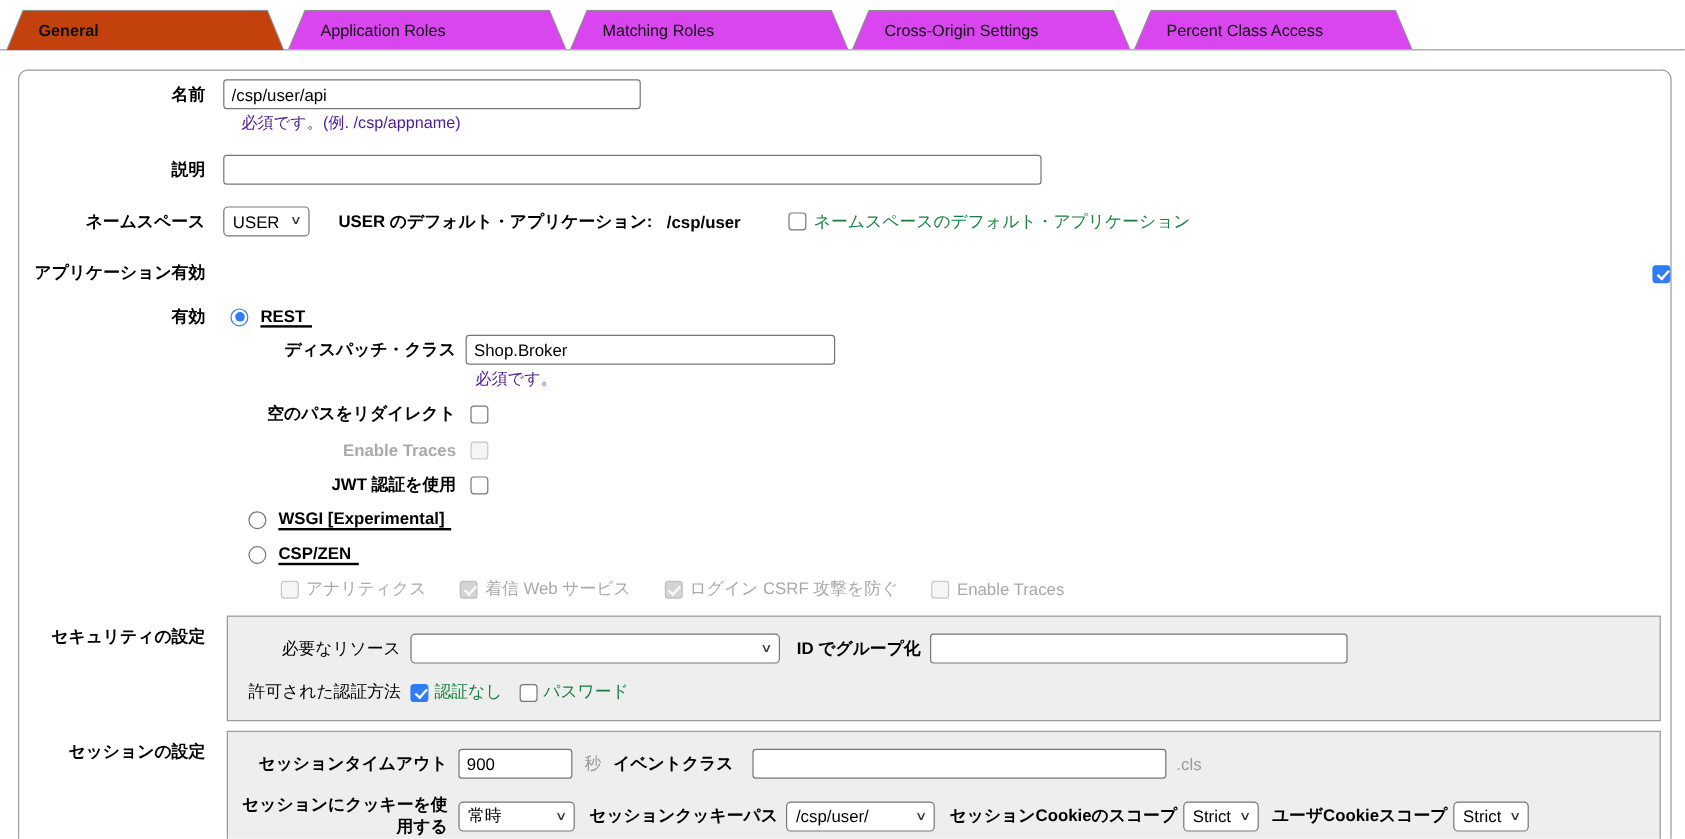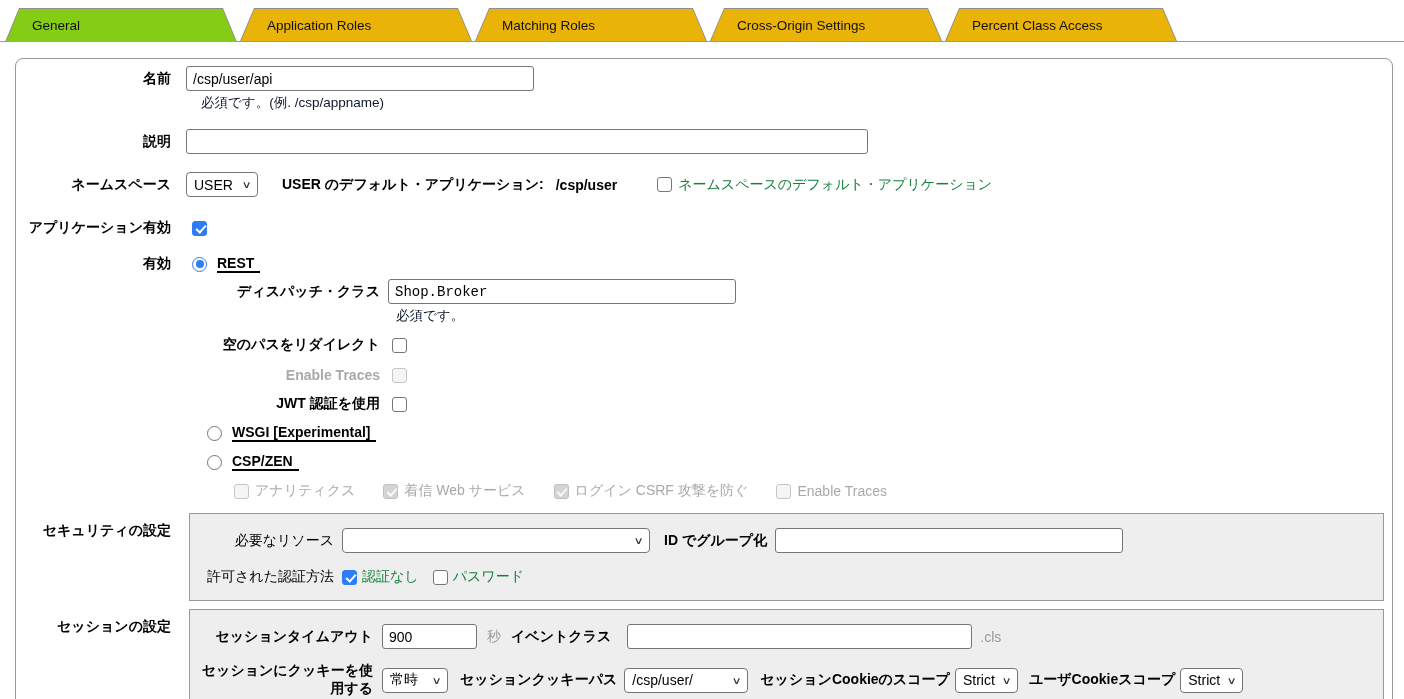--- a/index.html
+++ b/index.html
@@ -3,35 +3,35 @@
 <meta charset="utf-8">
 <style>
   * { box-sizing: border-box; margin: 0; padding: 0; }
   html, body { width: 1404px; height: 699px; overflow: hidden; background: #fff;
     font-family: "Liberation Sans", "DejaVu Sans", sans-serif; font-size: 14px; color: #000; }
 
   
   .tabbar { display: flex; gap: 3px; padding: 8px 0 0 5px; border-bottom: 1px solid #9b9b9b; position: relative; }
   .tab { position: relative; width: 232px; height: 33px; background: #8f8f8f; flex: 0 0 auto;
     clip-path: polygon(14px 0, calc(100% - 14px) 0, 100% 100%, 0 100%); cursor: pointer; }
-  .tab-inner { position: absolute; left: 1px; right: 1px; top: 1px; bottom: 0; background: #eab308;
+  .tab-inner { position: absolute; left: 1px; right: 1px; top: 1px; bottom: 0; background: #d946ef;
     clip-path: polygon(13.5px 0, calc(100% - 13.5px) 0, 100% 100%, 0 100%);
     display: flex; align-items: center; padding-left: 26px; font-size: 13.5px; color: #111; }
   .tab.active { height: 34px; margin-bottom: -1px; z-index: 2; }
-  .tab.active .tab-inner { background: #84cc16; }
+  .tab.active .tab-inner { background: #c2410c; font-weight: bold; }
 
   
   .formbox { margin: 16px 11px 0 15px; border: 1px solid #999; border-radius: 8px;
     height: 680px; padding-top: 7px; background: #fff; }
 
   .f-row { display: flex; align-items: center; min-height: 22px; }
   .lbl { width: 170px; padding-right: 15px; flex: 0 0 auto; text-align: right; font-weight: 700; }
   .lblw { width: 372px; padding-right: 8px; flex: 0 0 auto; text-align: right; font-weight: 700; }
   .lblw.gray { color: #a9a9a9; }
-  .hint { color: #0f172a; font-size: 13.5px; }
+  .hint { color: #4c1d95; font-size: 13.5px; }
   .graytxt { color: #999; }
   .cbl { color: #15803d; }
   .disl { color: #a9a9a9; }
 
   input.txt { height: 25px; border: 1px solid #767676; border-radius: 3px; padding: 0 6px;
     font-family: inherit; font-size: 14px; color: #000; background: #fff; }
 
   .sel { height: 25px; border: 1px solid #767676; border-radius: 4px; background: #fff;
     display: flex; align-items: center; justify-content: space-between; padding: 0 7px; cursor: default; }
   .sel .chev { font-size: 10px; color: #333; transform: scaleX(1.4); margin-left: 6px; }
@@ -53,21 +53,21 @@
 
   .radio-label { font-weight: 700; border-bottom: 2px solid #000; padding-right: 6px; margin-left: 10px; }
 
   .secbox { background: #eee; border: 1px solid #999; width: 1195px; margin-left: 3px;
     padding: 14px 0 12px 0; display: flex; flex-direction: column; gap: 13px; }
   .seclbl { width: 152px; padding-right: 8px; flex: 0 0 auto; text-align: right; font-weight: 400; }
   .seslbl { width: 192px; padding-right: 9px; flex: 0 0 auto; text-align: right; font-weight: 700; }
   .b { font-weight: 700; }
 
   .mb16 { margin-bottom: 16px; } .mb18 { margin-bottom: 18px; } .mb20 { margin-bottom: 20px; }
-  .mb14 { margin-bottom: 14px; } .mb11 { margin-bottom: 11px; } .mb8 { margin-bottom: 8px; }
+  .mb14 { margin-bottom: 14px; justify-content: space-between; } .mb11 { margin-bottom: 11px; } .mb8 { margin-bottom: 8px; }
   .mb7 { margin-bottom: 7px; } .mb4 { margin-bottom: 4px; } .mb0 { margin-bottom: 0; }
 </style>
 </head>
 <body>
 
 <div class="tabbar">
   <div class="tab active">
     <div class="tab-inner">
         <span>General</span>
       </div>
@@ -127,21 +127,21 @@
   </div>
 
   <div class="f-row mb4">
     <span class="lbl">有効</span>
     <span class="radio checked" style="margin-left:6px"></span>
     <span class="radio-label">REST</span>
   </div>
 
   <div class="f-row mb0">
     <span class="lblw">ディスパッチ・クラス</span>
-    <input class="txt" style="width: 348px; font-family: Liberation Mono, monospace;" value="Shop.Broker">
+    <input class="txt" style="width: 308px;" value="Shop.Broker">
   </div>
   <div class="f-row mb8" style="margin-left:380px; min-height:20px; margin-top:2px;">
     <span class="hint">必須です。</span>
   </div>
 
   <div class="f-row mb8">
     <span class="lblw">空のパスをリダイレクト</span>
     <span class="cb" style="margin-left:4px"></span>
   </div>
 
@@ -204,21 +204,21 @@
       <div class="f-row">
         <span class="seslbl">セッションタイムアウト</span>
         <input class="txt" style="width: 95px;" value="900">
         <span class="graytxt" style="margin-left:10px">秒</span>
         <span class="b" style="margin-left:10px">イベントクラス</span>
         <input class="txt" style="width: 345px; margin-left: 16px;" value="">
         <span class="graytxt" style="margin-left:8px">.cls</span>
       </div>
       <div class="f-row">
         <span class="seslbl">セッションにクッキーを使用する</span>
-        <div class="sel" style="width:66px">
+        <div class="sel" style="width:97px">
           <span>常時</span>
           <span class="chev">∨</span>
         </div>
         <span class="b" style="margin-left:12px">セッションクッキーパス</span>
         <div class="sel" style="width:124px; margin-left:7px">
           <span>/csp/user/</span>
           <span class="chev">∨</span>
         </div>
         <span class="b" style="margin-left:12px">セッションCookieのスコープ</span>
         <div class="sel" style="width:63px; margin-left:5px">

